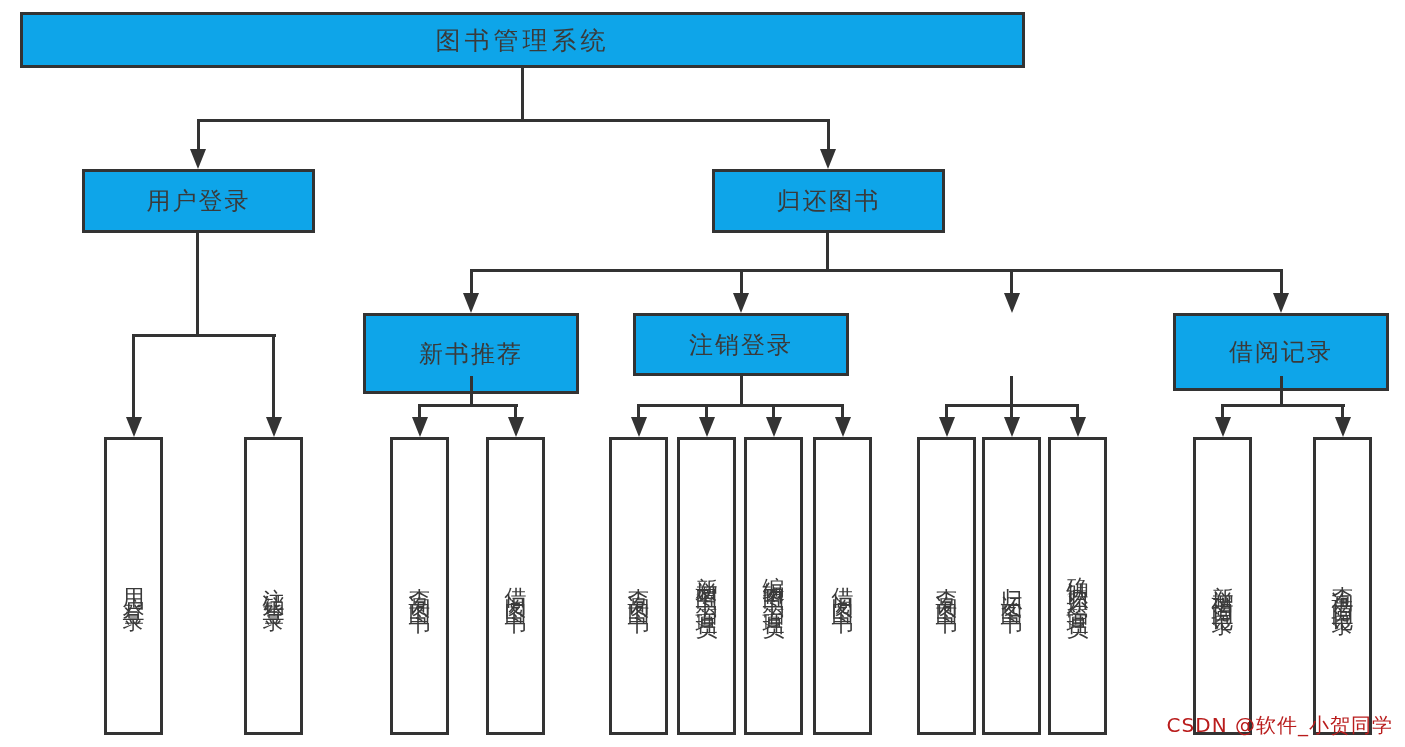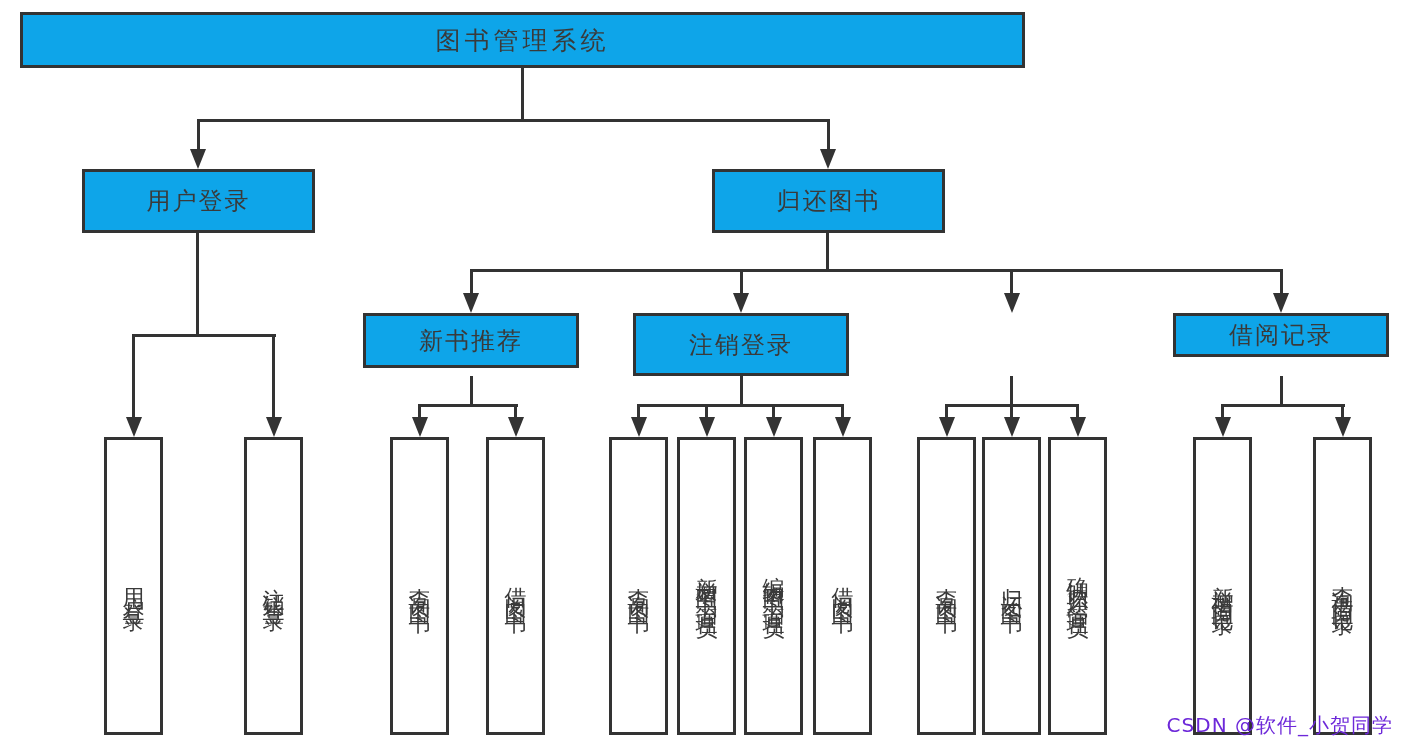--- a/index.html
+++ b/index.html
@@ -52,42 +52,42 @@
   .ahead {
     position: absolute; width: 0; height: 0;
     border-left: 8px solid transparent;
     border-right: 8px solid transparent;
     border-top: 20px solid #333333;
   }
   .watermark {
     position: absolute;
     right: 12px; bottom: 8px;
     font-size: 20px;
-    color: #6d28d9;
+    color: #b91c1c;
     letter-spacing: 1px;
     z-index: 10;
   }
 </style>
 </head>
 <body>
 
 <div id="stage">
 
   <div class="box node-root" style="left:20px; top:12px; width:1005px; height:56px;">图书管理系统</div>
 
   <div class="box node-lvl2" style="left:82px; top:169px; width:233px; height:64px;">用户登录</div>
 
   <div class="box node-lvl2" style="left:712px; top:169px; width:233px; height:64px;">归还图书</div>
 
-  <div class="box node-lvl3" style="left:363px; top:313px; width:216px; height:55px;">新书推荐</div>
+  <div class="box node-lvl3" style="left:363px; top:313px; width:216px; height:81px;">新书推荐</div>
 
   <div class="box node-lvl3" style="left:633px; top:313px; width:216px; height:63px;">注销登录</div>
 
 
-  <div class="box node-lvl3" style="left:1173px; top:313px; width:216px; height:44px;">借阅记录</div>
+  <div class="box node-lvl3" style="left:1173px; top:313px; width:216px; height:78px;">借阅记录</div>
 
   <div class="leaf" style="left:104px;">
     <span>用户登录</span>
     </div>
   <div class="leaf" style="left:244px;">
     <span>注销登录</span>
     </div>
 
   <div class="leaf" style="left:390px;">
     <span>查询图书</span>

